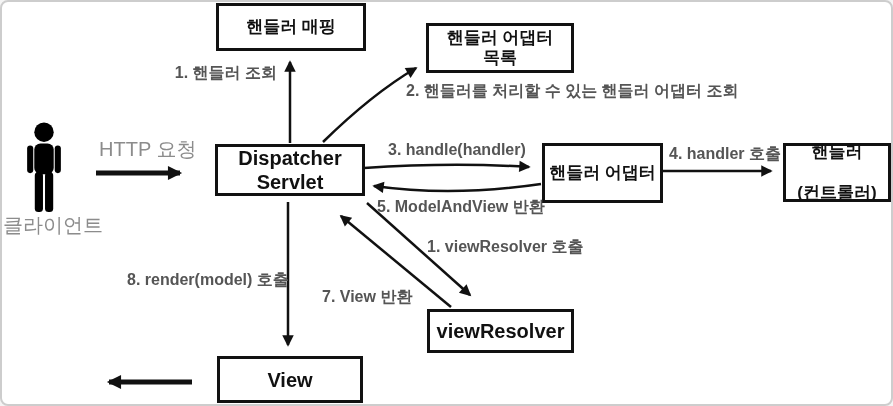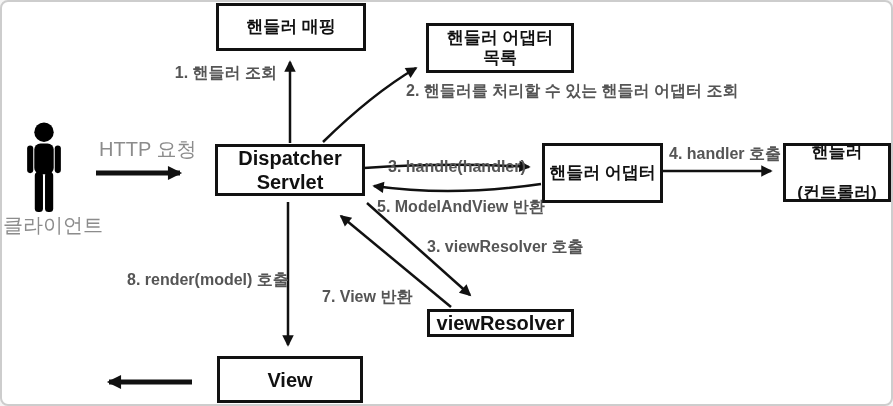--- a/index.html
+++ b/index.html
@@ -15,33 +15,33 @@
     display:flex;flex-direction:column;align-items:center;justify-content:center;
     font-weight:bold;color:var(--box-text,#111);text-align:center;line-height:1.2;
     box-sizing:border-box;
   }
   .box span{display:block;}
   .b-handler-mapping{left:214px;top:1px;width:150px;height:48px;font-size:17px;}
   .b-adapter-list{left:424px;top:21px;width:148px;height:50px;font-size:17px;}
   .b-dispatcher{left:213px;top:142px;width:150px;height:52px;font-size:20px;}
   .b-handler-adapter{left:540px;top:141px;width:121px;height:60px;font-size:17px;}
   .b-controller{left:781px;top:141px;width:108px;height:59px;font-size:17px;gap:20px;}
-  .b-view-resolver{left:425px;top:307px;width:147px;height:28px;font-size:20px;}
+  .b-view-resolver{left:425px;top:307px;width:147px;height:44px;font-size:20px;}
   .b-view{left:215px;top:354px;width:146px;height:47px;font-size:20px;}
   .step{
     position:absolute;z-index:3;font-size:16px;font-weight:bold;
     color:var(--step-label,#555);white-space:nowrap;
   }
   .gray{
     position:absolute;z-index:3;font-size:20px;font-weight:normal;
     color:var(--gray-label,#8c8c8c);white-space:nowrap;text-align:center;
   }
   .l-step1{left:153px;top:61px;width:122px;text-align:right;}
   .l-step2{left:404px;top:79px;}
-  .l-step3{left:386px;top:156px;}
+  .l-step3{left:386px;top:139px;}
   .l-step4{left:667px;top:142px;}
   .l-step5{left:375px;top:195px;}
   .l-step6{left:425px;top:235px;}
   .l-step7{left:320px;top:285px;}
   .l-step8{left:125px;top:268px;}
   .l-http{left:97px;top:134px;}
   .l-html{left:99px;top:343px;}
   .l-client{left:1px;top:210px;}
   .actor-icon{position:absolute;left:24px;top:120px;z-index:2;}
 </style>
@@ -116,17 +116,17 @@
     <span>View</span>
   </div>
 
   <div class="gray l-http">HTTP 요청</div>
 
   <div class="step l-step1">1. 핸들러 조회</div>
   <div class="step l-step2">2. 핸들러를 처리할 수 있는 핸들러 어댑터 조회</div>
   <div class="step l-step3">3. handle(handler)</div>
   <div class="step l-step4">4. handler 호출</div>
   <div class="step l-step5">5. ModelAndView 반환</div>
-  <div class="step l-step6">3. viewResolver 호출</div>
+  <div class="step l-step6">1. viewResolver 호출</div>
   <div class="step l-step7">7. View 반환</div>
   <div class="step l-step8">8. render(model) 호출</div>
 
 </div>
 
 </body></html>

